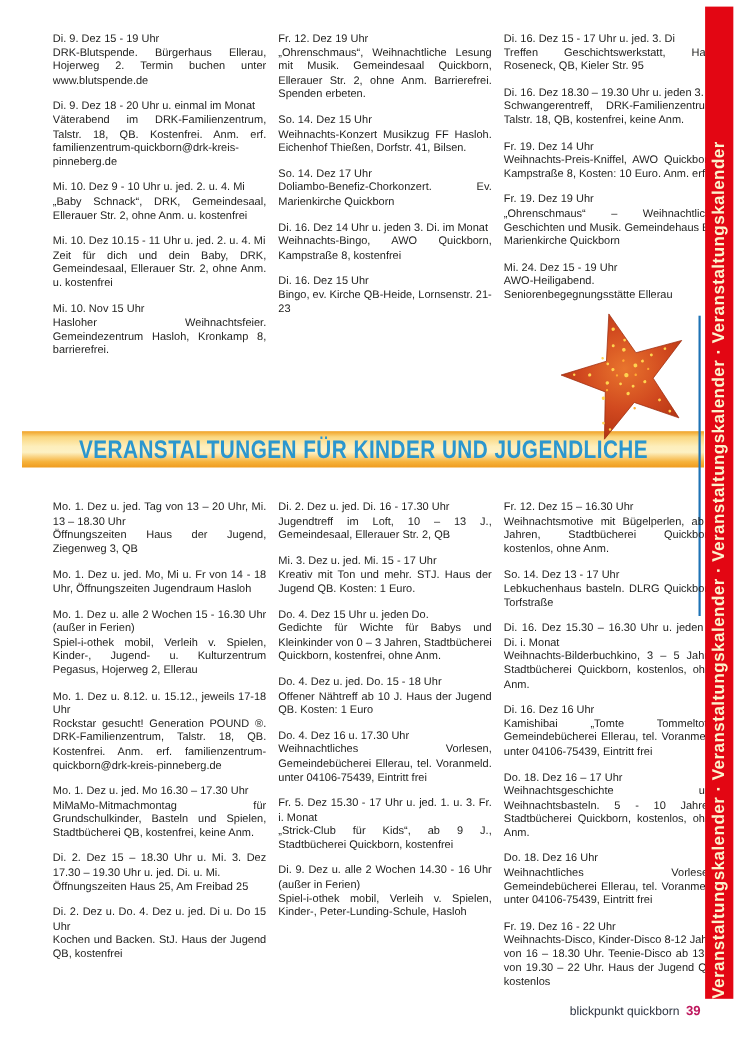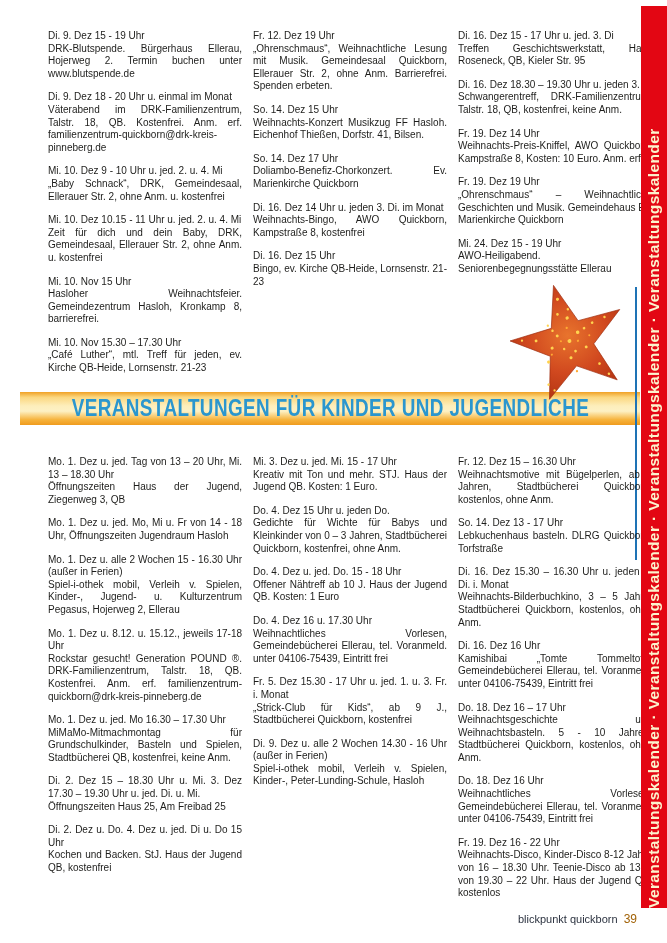--- a/index.html
+++ b/index.html
@@ -23,41 +23,39 @@
           display:flex;align-items:center;justify-content:center;}
   .banner-title{font-weight:bold;font-size:23px;color:#2b96ce;letter-spacing:0.5px;
           transform:scaleX(0.82);transform-origin:center;white-space:nowrap;}
   
   .star{position:absolute;left:497px;top:281px;width:146px;height:124px;z-index:3;}
   
   .blue-rule{position:absolute;left:635px;top:287px;width:2px;height:273px;background:#1e73b5;}
   
   .footer{position:absolute;top:912px;left:33px;width:604px;text-align:right;
           font-size:11px;color:#2c3340;}
-  .footer .pageno{font-weight:normal;font-size:12px;color:#a16207;margin-left:6px;}
+  .footer .pageno{font-weight:bold;font-size:12px;color:#be185d;margin-left:6px;}
 </style>
 </head>
 <body>
 
 <div class="page">
 
   <div class="section top">
       <div class="col">
         <div class="entry">Di. 9. Dez 15 - 19 Uhr
 DRK-Blutspende. Bürgerhaus Ellerau, Hojerweg 2. Termin buchen unter www.blutspende.de</div>
         <div class="entry">Di. 9. Dez 18 - 20 Uhr u. einmal im Monat
 Väterabend im DRK-Familienzentrum, Talstr. 18, QB. Kostenfrei. Anm. erf. familienzentrum-quickborn@drk-kreis-pinneberg.de</div>
         <div class="entry">Mi. 10. Dez 9 - 10 Uhr u. jed. 2. u. 4. Mi
 „Baby Schnack“, DRK, Gemeindesaal, Ellerauer Str. 2, ohne Anm. u. kostenfrei</div>
         <div class="entry">Mi. 10. Dez 10.15 - 11 Uhr u. jed. 2. u. 4. Mi
 Zeit für dich und dein Baby, DRK, Gemeindesaal, Ellerauer Str. 2, ohne Anm. u. kostenfrei</div>
         <div class="entry">Mi. 10. Nov 15 Uhr
 Hasloher Weihnachtsfeier. Gemeindezentrum Hasloh, Kronkamp 8, barrierefrei.</div>
-        <div class="entry">Mi. 10. Nov 15.30 – 17.30 Uhr
-„Café Luther“, mtl. Treff für jeden, ev. Kirche QB-Heide, Lornsenstr. 21-23</div>
       </div>
       <div class="col">
         <div class="entry">Fr. 12. Dez 19 Uhr
 „Ohrenschmaus“, Weihnachtliche Lesung mit Musik. Gemeindesaal Quickborn, Ellerauer Str. 2, ohne Anm. Barrierefrei. Spenden erbeten.</div>
         <div class="entry">So. 14. Dez 15 Uhr
 Weihnachts-Konzert Musikzug FF Hasloh. Eichenhof Thießen, Dorfstr. 41, Bilsen.</div>
         <div class="entry">So. 14. Dez 17 Uhr
 Doliambo-Benefiz-Chorkonzert. Ev. Marienkirche Quickborn</div>
         <div class="entry">Di. 16. Dez 14 Uhr u. jeden 3. Di. im Monat
 Weihnachts-Bingo, AWO Quickborn, Kampstraße 8, kostenfrei</div>
@@ -141,20 +139,22 @@
         <div class="entry">Mo. 1. Dez u. 8.12. u. 15.12., jeweils 17-18 Uhr
 Rockstar gesucht! Generation POUND ®. DRK-Familienzentrum, Talstr. 18, QB. Kostenfrei. Anm. erf. familienzentrum-quickborn@drk-kreis-pinneberg.de</div>
         <div class="entry">Mo. 1. Dez u. jed. Mo 16.30 – 17.30 Uhr
 MiMaMo-Mitmachmontag für Grundschulkinder, Basteln und Spielen, Stadtbücherei QB, kostenfrei, keine Anm.</div>
         <div class="entry">Di. 2. Dez 15 – 18.30 Uhr u. Mi. 3. Dez 17.30 – 19.30 Uhr u. jed. Di. u. Mi.
 Öffnungszeiten Haus 25, Am Freibad 25</div>
         <div class="entry">Di. 2. Dez u. Do. 4. Dez u. jed. Di u. Do 15 Uhr
 Kochen und Backen. StJ. Haus der Jugend QB, kostenfrei</div>
       </div>
       <div class="col">
+        <div class="entry">Di. 2. Dez u. jed. Di. 16 - 17.30 Uhr
+Jugendtreff im Loft, 10 – 13 J., Gemeindesaal, Ellerauer Str. 2, QB</div>
         <div class="entry">Mi. 3. Dez u. jed. Mi. 15 - 17 Uhr
 Kreativ mit Ton und mehr. STJ. Haus der Jugend QB. Kosten: 1 Euro.</div>
         <div class="entry">Do. 4. Dez 15 Uhr u. jeden Do.
 Gedichte für Wichte für Babys und Kleinkinder von 0 – 3 Jahren, Stadtbücherei Quickborn, kostenfrei, ohne Anm.</div>
         <div class="entry">Do. 4. Dez u. jed. Do. 15 - 18 Uhr
 Offener Nähtreff ab 10 J. Haus der Jugend QB. Kosten: 1 Euro</div>
         <div class="entry">Do. 4. Dez 16 u. 17.30 Uhr
 Weihnachtliches Vorlesen, Gemeindebücherei Ellerau, tel. Voranmeld. unter 04106-75439, Eintritt frei</div>
         <div class="entry">Fr. 5. Dez 15.30 - 17 Uhr u. jed. 1. u. 3. Fr. i. Monat
 „Strick-Club für Kids“, ab 9 J., Stadtbücherei Quickborn, kostenfrei</div>

